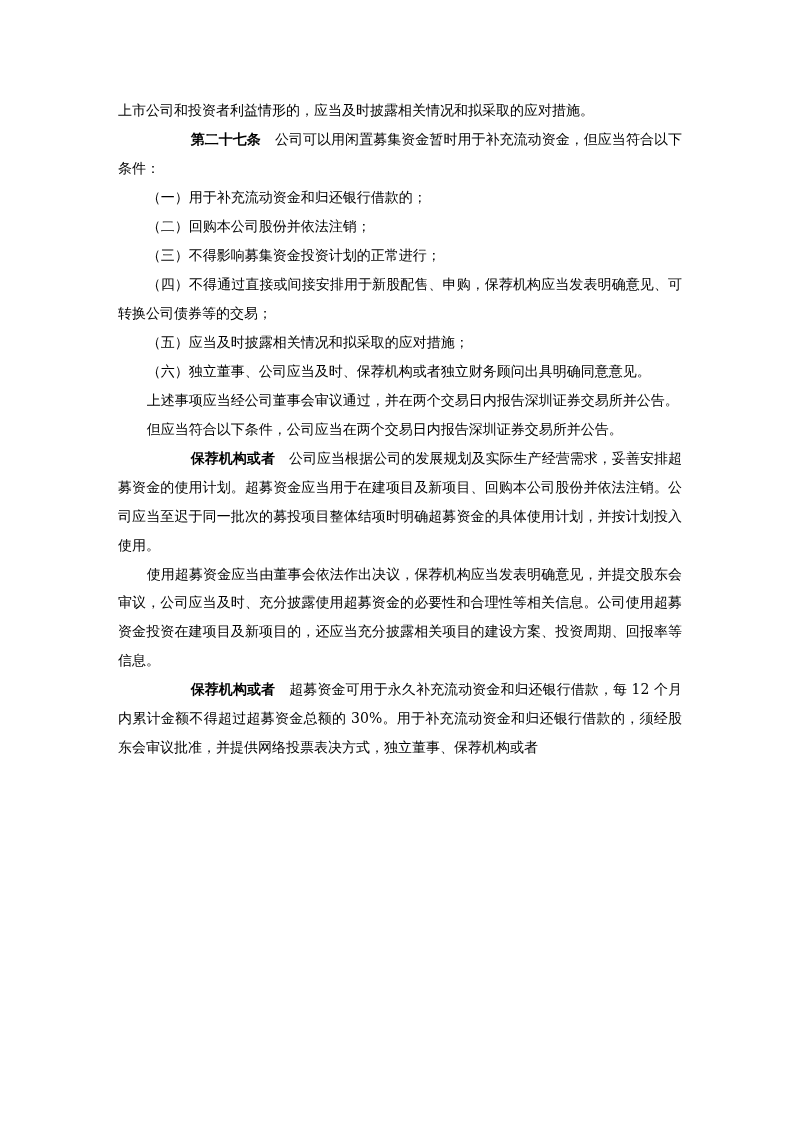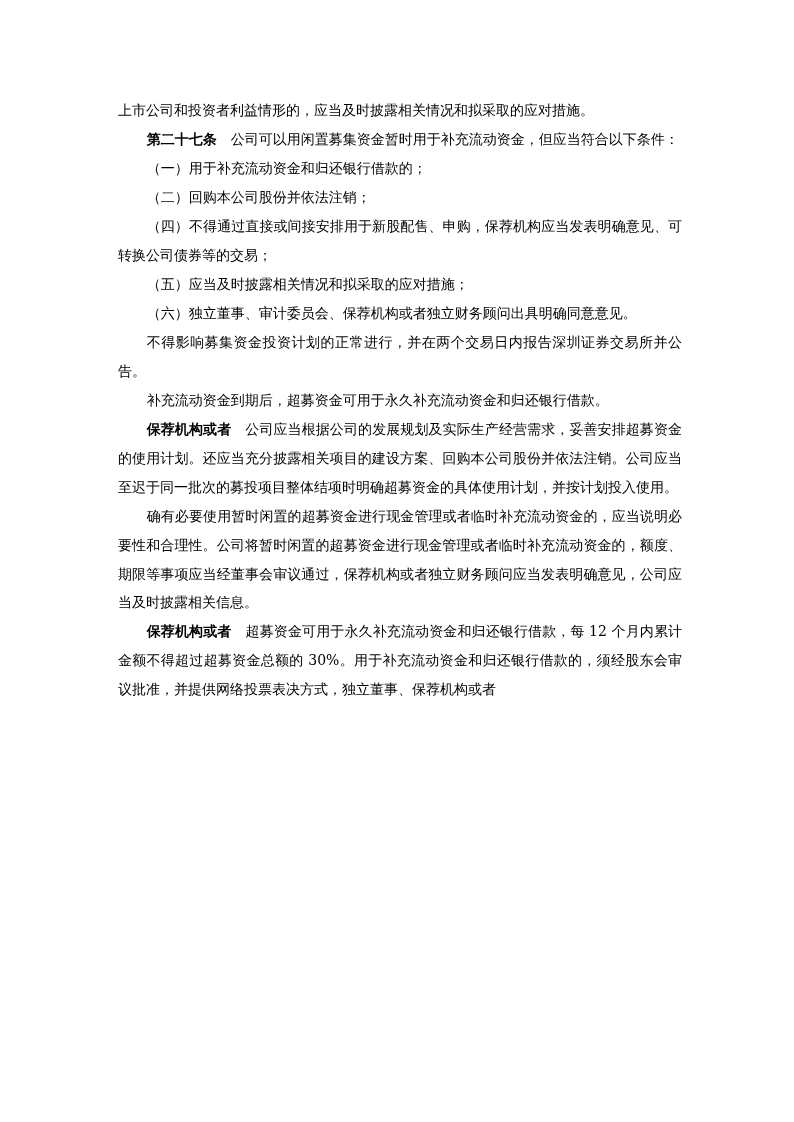--- a/index.html
+++ b/index.html
@@ -30,20 +30,21 @@
   .para {
     margin: 0;
     text-indent: 0;
     white-space: normal;
   }
   .para.indent1 {
     text-indent: 2.05em;
   }
   .article-head {
     font-weight: bold;
+    margin-left: 44px;
   }
   .art-gap {
     display: inline-block;
     width: 1.0em;
   }
 </style>
 </head>
 <body>
 
 <div class="page">
@@ -52,36 +53,37 @@
     <p class="para">上市公司和投资者利益情形的，应当及时披露相关情况和拟采取的应对措施。</p>
 
     <p class="para indent1">
       <span class="article-head">第二十七条</span><span class="art-gap"></span><span>公司可以用闲置募集资金暂时用于补充流动资金，但应当符合以下条件：</span>
     </p>
 
     <p class="para indent1">（一）用于补充流动资金和归还银行借款的；</p>
 
     <p class="para indent1">（二）回购本公司股份并依法注销；</p>
 
+    <p class="para indent1">（三）不得影响募集资金投资计划的正常进行；</p>
 
     <p class="para indent1">（四）不得通过直接或间接安排用于新股配售、申购，保荐机构应当发表明确意见、可转换公司债券等的交易；</p>
 
     <p class="para indent1">（五）应当及时披露相关情况和拟采取的应对措施；</p>
 
-    <p class="para indent1">（六）独立董事、审计委员会、保荐机构或者独立财务顾问出具明确同意意见。</p>
+    <p class="para indent1">（六）独立董事、公司应当及时、保荐机构或者独立财务顾问出具明确同意意见。</p>
 
-    <p class="para indent1">不得影响募集资金投资计划的正常进行，并在两个交易日内报告深圳证券交易所并公告。</p>
+    <p class="para indent1">上述事项应当经公司董事会审议通过，并在两个交易日内报告深圳证券交易所并公告。</p>
 
-    <p class="para indent1">补充流动资金到期后，超募资金可用于永久补充流动资金和归还银行借款。</p>
+    <p class="para indent1">但应当符合以下条件，公司应当在两个交易日内报告深圳证券交易所并公告。</p>
 
     <p class="para indent1">
-      <span class="article-head">保荐机构或者</span><span class="art-gap"></span><span>公司应当根据公司的发展规划及实际生产经营需求，妥善安排超募资金的使用计划。还应当充分披露相关项目的建设方案、回购本公司股份并依法注销。公司应当至迟于同一批次的募投项目整体结项时明确超募资金的具体使用计划，并按计划投入使用。</span>
+      <span class="article-head">保荐机构或者</span><span class="art-gap"></span><span>公司应当根据公司的发展规划及实际生产经营需求，妥善安排超募资金的使用计划。超募资金应当用于在建项目及新项目、回购本公司股份并依法注销。公司应当至迟于同一批次的募投项目整体结项时明确超募资金的具体使用计划，并按计划投入使用。</span>
     </p>
 
+    <p class="para indent1">使用超募资金应当由董事会依法作出决议，保荐机构应当发表明确意见，并提交股东会审议，公司应当及时、充分披露使用超募资金的必要性和合理性等相关信息。公司使用超募资金投资在建项目及新项目的，还应当充分披露相关项目的建设方案、投资周期、回报率等信息。</p>
 
-    <p class="para indent1">确有必要使用暂时闲置的超募资金进行现金管理或者临时补充流动资金的，应当说明必要性和合理性。公司将暂时闲置的超募资金进行现金管理或者临时补充流动资金的，额度、期限等事项应当经董事会审议通过，保荐机构或者独立财务顾问应当发表明确意见，公司应当及时披露相关信息。</p>
 
     <p class="para indent1">
       <span class="article-head">保荐机构或者</span><span class="art-gap"></span><span>超募资金可用于永久补充流动资金和归还银行借款，每 12 个月内累计金额不得超过超募资金总额的 30%。用于补充流动资金和归还银行借款的，须经股东会审议批准，并提供网络投票表决方式，独立董事、保荐机构或者</span>
     </p>
 
   </div>
 </div>
 
 </body></html>

